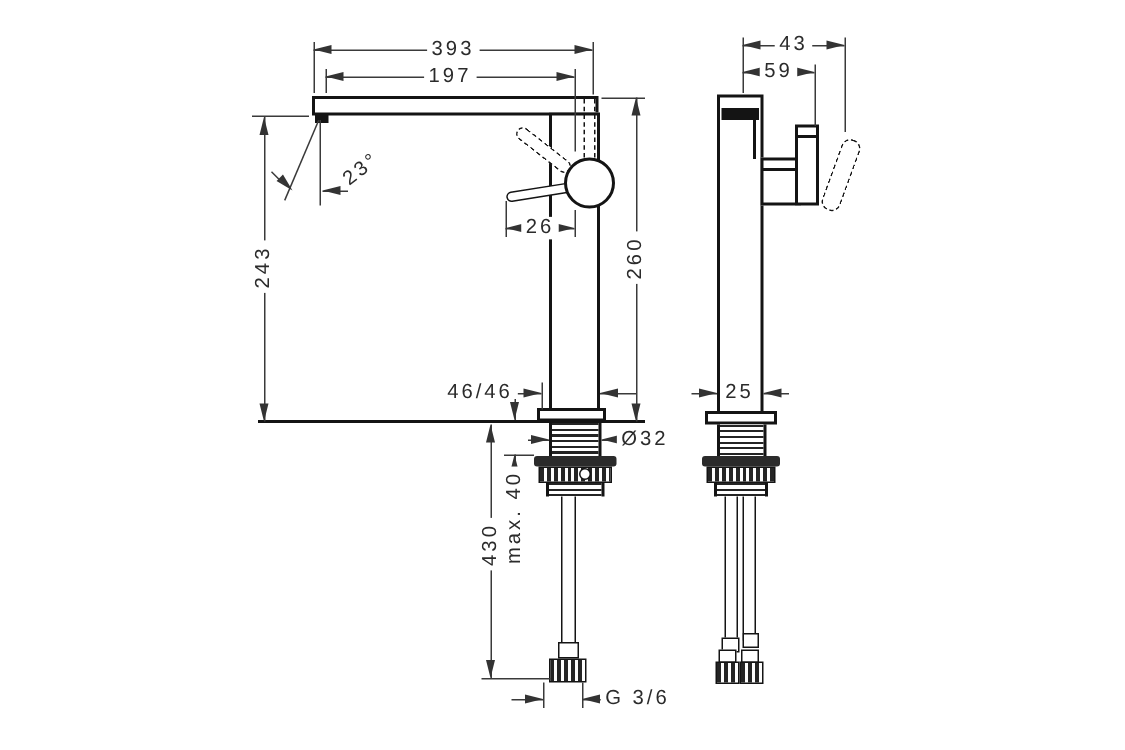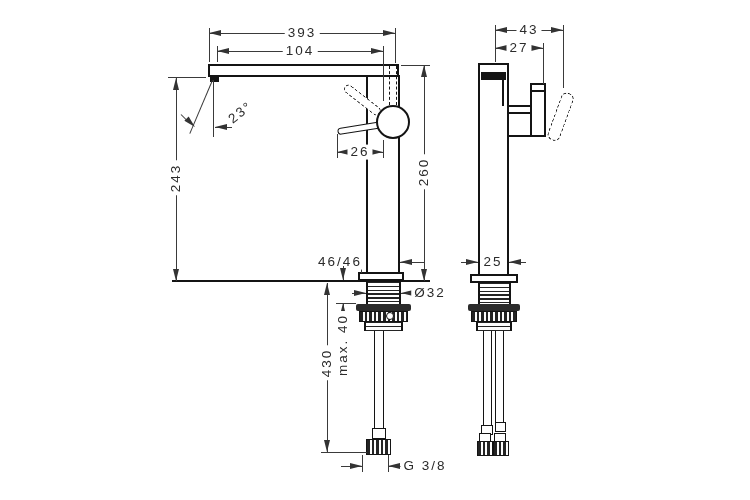--- a/index.html
+++ b/index.html
@@ -60,21 +60,21 @@
   <div class="ln-h" style="left:209px;top:33px;width:186px;"></div>
   <div class="ar l" style="left:209px;top:29.5px;"></div>
   <div class="ar r" style="left:383px;top:29.5px;"></div>
   <div class="lbl" style="left:302px;top:33px;">393</div>
 
   <div class="ln-v" style="left:217px;top:46px;height:16px;"></div>
   <div class="ln-v" style="left:383px;top:46px;height:55px;"></div>
   <div class="ln-h" style="left:217px;top:51px;width:166px;"></div>
   <div class="ar l" style="left:217px;top:47.5px;"></div>
   <div class="ar r" style="left:371px;top:47.5px;"></div>
-  <div class="lbl" style="left:300px;top:51px;">104</div>
+  <div class="lbl" style="left:300px;top:51px;">197</div>
 
   <div class="ln-v" style="left:213px;top:80px;height:57px;"></div>
   <div style="position:absolute;left:212px;top:80px;height:58px;width:0;border-left:1px solid #3a3a3a;transform:rotate(23deg);transform-origin:top left;"></div>
   <div class="ar r" style="left:183px;top:123.5px;transform:rotate(45deg);transform-origin:100% 50%;"></div>
   <div style="position:absolute;left:181px;top:114px;width:12px;height:1px;background:#3a3a3a;transform:rotate(45deg);transform-origin:left center;"></div>
   <div class="ln-h" style="left:215px;top:127px;width:17px;"></div>
   <div class="ar l" style="left:215px;top:123.5px;"></div>
   <div class="lbl" style="left:241px;top:113px;transform:translate(-50%,-50%) rotate(-38deg);background:transparent;">23°</div>
 
   <div class="ln-h" style="left:168px;top:77px;width:38px;"></div>
@@ -94,21 +94,21 @@
   <div class="ln-v" style="left:424px;top:65px;height:216px;"></div>
   <div class="ar u" style="left:420.5px;top:65px;"></div>
   <div class="ar d" style="left:420.5px;top:269px;"></div>
   <div class="lbl-v" style="left:424px;top:172px;">260</div>
 
   <div class="ln-v" style="left:361px;top:255px;height:18px;"></div>
   <div class="ln-h" style="left:345px;top:262px;width:16px;"></div>
   <div class="ar r" style="left:349px;top:258.5px;"></div>
   <div class="ln-h" style="left:400px;top:262px;width:24px;"></div>
   <div class="ar l" style="left:400px;top:258.5px;"></div>
-  <div class="lbl" style="left:340px;top:262px;">46/46</div>
+  <div class="lbl" style="left:320px;top:262px;">46/46</div>
 
   <div class="ln-h" style="left:352px;top:293px;width:14px;"></div>
   <div class="ar r" style="left:354px;top:289.5px;"></div>
   <div class="ln-h" style="left:401px;top:293px;width:12px;"></div>
   <div class="ar l" style="left:401px;top:289.5px;"></div>
   <div class="lbl" style="left:430px;top:293px;">Ø32</div>
 
   <div class="ln-v" style="left:343px;top:266px;height:14px;"></div>
   <div class="ar d" style="left:339.5px;top:268px;"></div>
   <div class="ln-h" style="left:336px;top:303px;width:20px;"></div>
@@ -121,21 +121,21 @@
   <div class="ar d" style="left:323.5px;top:440px;"></div>
   <div class="ln-h" style="left:321px;top:452px;width:46px;"></div>
   <div class="lbl-v" style="left:327px;top:363px;">430</div>
 
   <div class="ln-v" style="left:362px;top:455px;height:17px;"></div>
   <div class="ln-v" style="left:388px;top:455px;height:17px;"></div>
   <div class="ln-h" style="left:341px;top:466px;width:21px;"></div>
   <div class="ar r" style="left:350px;top:462.5px;"></div>
   <div class="ln-h" style="left:388px;top:466px;width:16px;"></div>
   <div class="ar l" style="left:388px;top:462.5px;"></div>
-  <div class="lbl" style="left:425px;top:466px;">G 3/8</div>
+  <div class="lbl" style="left:425px;top:466px;">G 3/6</div>
 
   <div class="fx" style="left:478px;top:63px;width:31px;height:213px;"></div>
   <div style="position:absolute;left:481px;top:72px;width:25px;height:8px;background:#141414;"></div>
   <div class="fxln-v" style="left:502px;top:80px;height:26px;"></div>
   <div class="fx" style="left:507px;top:105px;width:27px;height:32px;"></div>
   <div class="fxln-h" style="left:508px;top:112px;width:24px;"></div>
   <div style="position:absolute;left:546px;top:88px;width:13px;height:50px;border:1.6px dashed #141414;border-radius:6px;background:#fff;box-sizing:border-box;transform:rotate(20deg);transform-origin:bottom left;"></div>
   <div class="fx" style="left:530px;top:83px;width:16px;height:54px;"></div>
   <div class="fxln-h" style="left:531px;top:90px;width:14px;"></div>
   <div class="fx" style="left:470px;top:274px;width:48px;height:9px;"></div>
@@ -156,21 +156,21 @@
   <div class="ln-v" style="left:563px;top:25px;height:63px;"></div>
   <div class="ln-h" style="left:495px;top:30px;width:68px;"></div>
   <div class="ar l" style="left:495px;top:26.5px;"></div>
   <div class="ar r" style="left:551px;top:26.5px;"></div>
   <div class="lbl" style="left:529px;top:30px;">43</div>
 
   <div class="ln-v" style="left:543px;top:43px;height:41px;"></div>
   <div class="ln-h" style="left:495px;top:48px;width:48px;"></div>
   <div class="ar l" style="left:495px;top:44.5px;"></div>
   <div class="ar r" style="left:531px;top:44.5px;"></div>
-  <div class="lbl" style="left:519px;top:48px;">27</div>
+  <div class="lbl" style="left:519px;top:48px;">59</div>
 
   <div class="ln-h" style="left:461px;top:262px;width:17px;"></div>
   <div class="ar r" style="left:466px;top:258.5px;"></div>
   <div class="ln-h" style="left:509px;top:262px;width:17px;"></div>
   <div class="ar l" style="left:509px;top:258.5px;"></div>
   <div class="lbl" style="left:493px;top:262px;background:transparent;">25</div>
 
 </div>
 
 </body></html>

